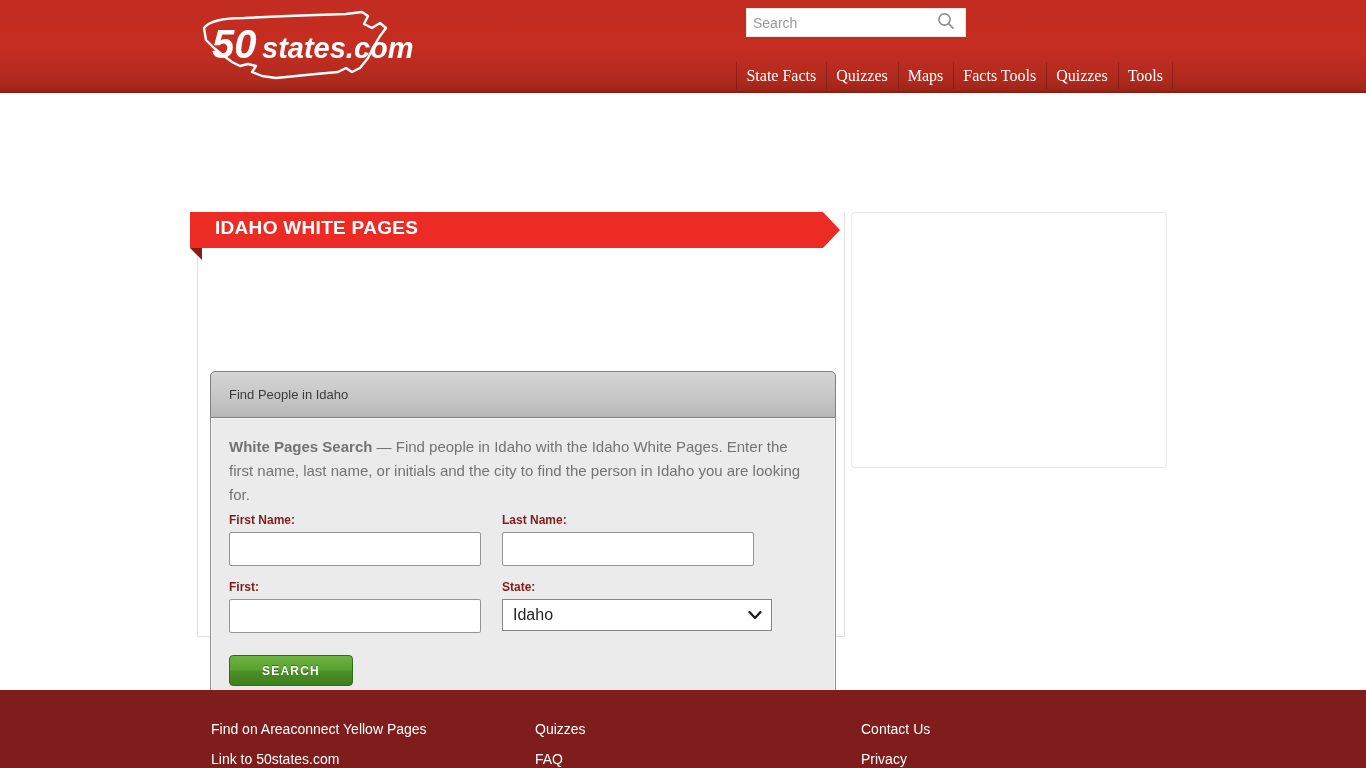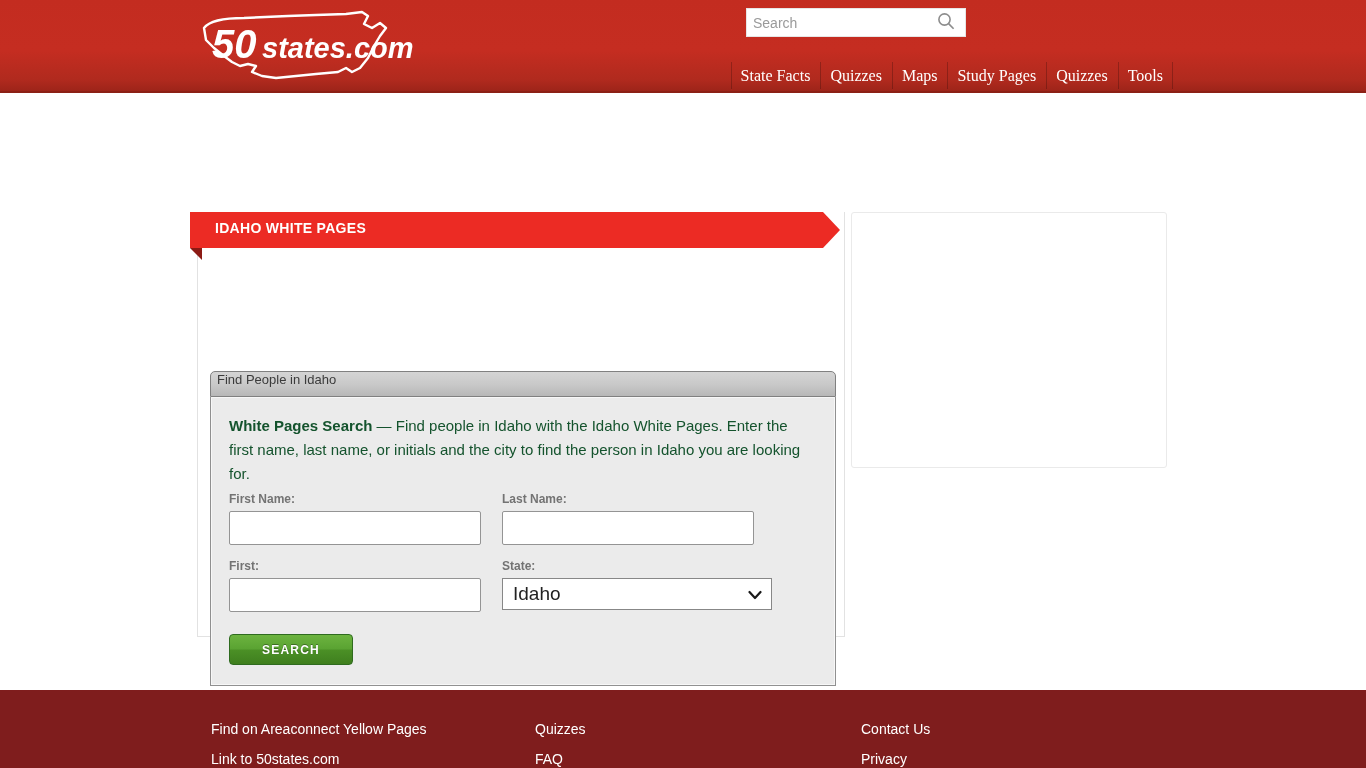--- a/index.html
+++ b/index.html
@@ -101,94 +101,94 @@
     position: absolute; left: 0; top: 36px;
     width: 12px; height: 12px;
     background: #8c1a14;
     clip-path: polygon(0 0, 12px 0, 12px 12px);
   }
   .ribbon-label {
     position: absolute; left: 25px; top: 0;
     height: 32px;
     display: flex; align-items: center;
     color: #ffffff;
-    font-size: 14px; font-weight: bold;
+    font-size: 19px; font-weight: bold;
     letter-spacing: 0.3px;
   }
 
   
   .content-panel {
     position: absolute; left: 197px; top: 119px;
     width: 648px; height: 425px;
     background: #ffffff;
     border: 1px solid #e2e2e2;
     border-top: none;
   }
 
   
   .find-panel {
     position: absolute; left: 12px; top: 159px;
     width: 626px; height: 319px;
   }
   .find-panel-head {
-    height: 26px;
+    height: 47px;
     background: linear-gradient(to bottom, #d4d4d4 0%, #c9c9c9 50%, #b7b7b7 100%);
     border: 1px solid #808080;
     border-top-left-radius: 5px;
     border-top-right-radius: 5px;
-    display: flex; align-items: flex-start;
-    padding-left: 6px;
+    display: flex; align-items: center;
+    padding-left: 18px;
     color: #3b3b3b;
     font-size: 13px;
   }
   .find-panel-body {
     height: 289px;
     background: #ebebeb;
     border: 1px solid #909090;
     border-top: none;
     box-shadow: inset 0 0 0 1px #f7f7f7;
     padding: 14px 18px 0 18px;
   }
 
   .intro {
-    font-size: 15px; color: #14532d;
+    font-size: 15px; color: #737373;
     line-height: 24px;
     margin: 3px 0 6px 0;
     max-width: 580px;
   }
   .intro b { font-weight: bold; }
 
   .field-row {
     display: flex;
     margin-top: 4px;
   }
   .field-col { width: 272px; }
   .field-col.second { margin-left: 1px; }
   .field-label {
-    font-size: 12px; font-weight: bold; color: #737373;
+    font-size: 12px; font-weight: bold; color: #7f1d1d;
     margin-bottom: 5px;
   }
   .text-input {
     width: 252px; height: 34px;
     background: #ffffff;
     border: 1px solid #949494;
     border-radius: 2px;
     font-family: "Liberation Sans", sans-serif;
     font-size: 14px; color: #222;
     padding: 0 6px;
     outline: none;
   }
   .state-select {
     position: relative;
     width: 270px; height: 32px;
     background: #ffffff;
     border: 1px solid #878787;
     display: flex; align-items: center;
     padding: 0 10px;
-    font-size: 19px; color: #222;
+    font-size: 16px; color: #222;
     cursor: pointer;
     text-align: center;
   }
   .state-select .chev {
     position: absolute; right: 9px; top: 50%;
     transform: translateY(-50%);
   }
   .row-gap { height: 10px; }
 
   .search-submit {
@@ -263,21 +263,21 @@
           <line x1="11.6" y1="11.6" x2="16.6" y2="16.8" stroke="#8d8d8d" stroke-width="1.6"></line>
         </svg>
       </span>
     </button>
   </div>
 
   <nav class="main-nav">
     <a class="nav-item">State Facts</a>
     <a class="nav-item">Quizzes</a>
     <a class="nav-item">Maps</a>
-    <a class="nav-item">Study Pages</a>
+    <a class="nav-item">Facts Tools</a>
     <a class="nav-item">Quizzes</a>
     <a class="nav-item">Tools</a>
   </nav>
 </div>
 
 <div class="page-body">
 
   <div class="content-panel">
 
     <div class="find-panel">

